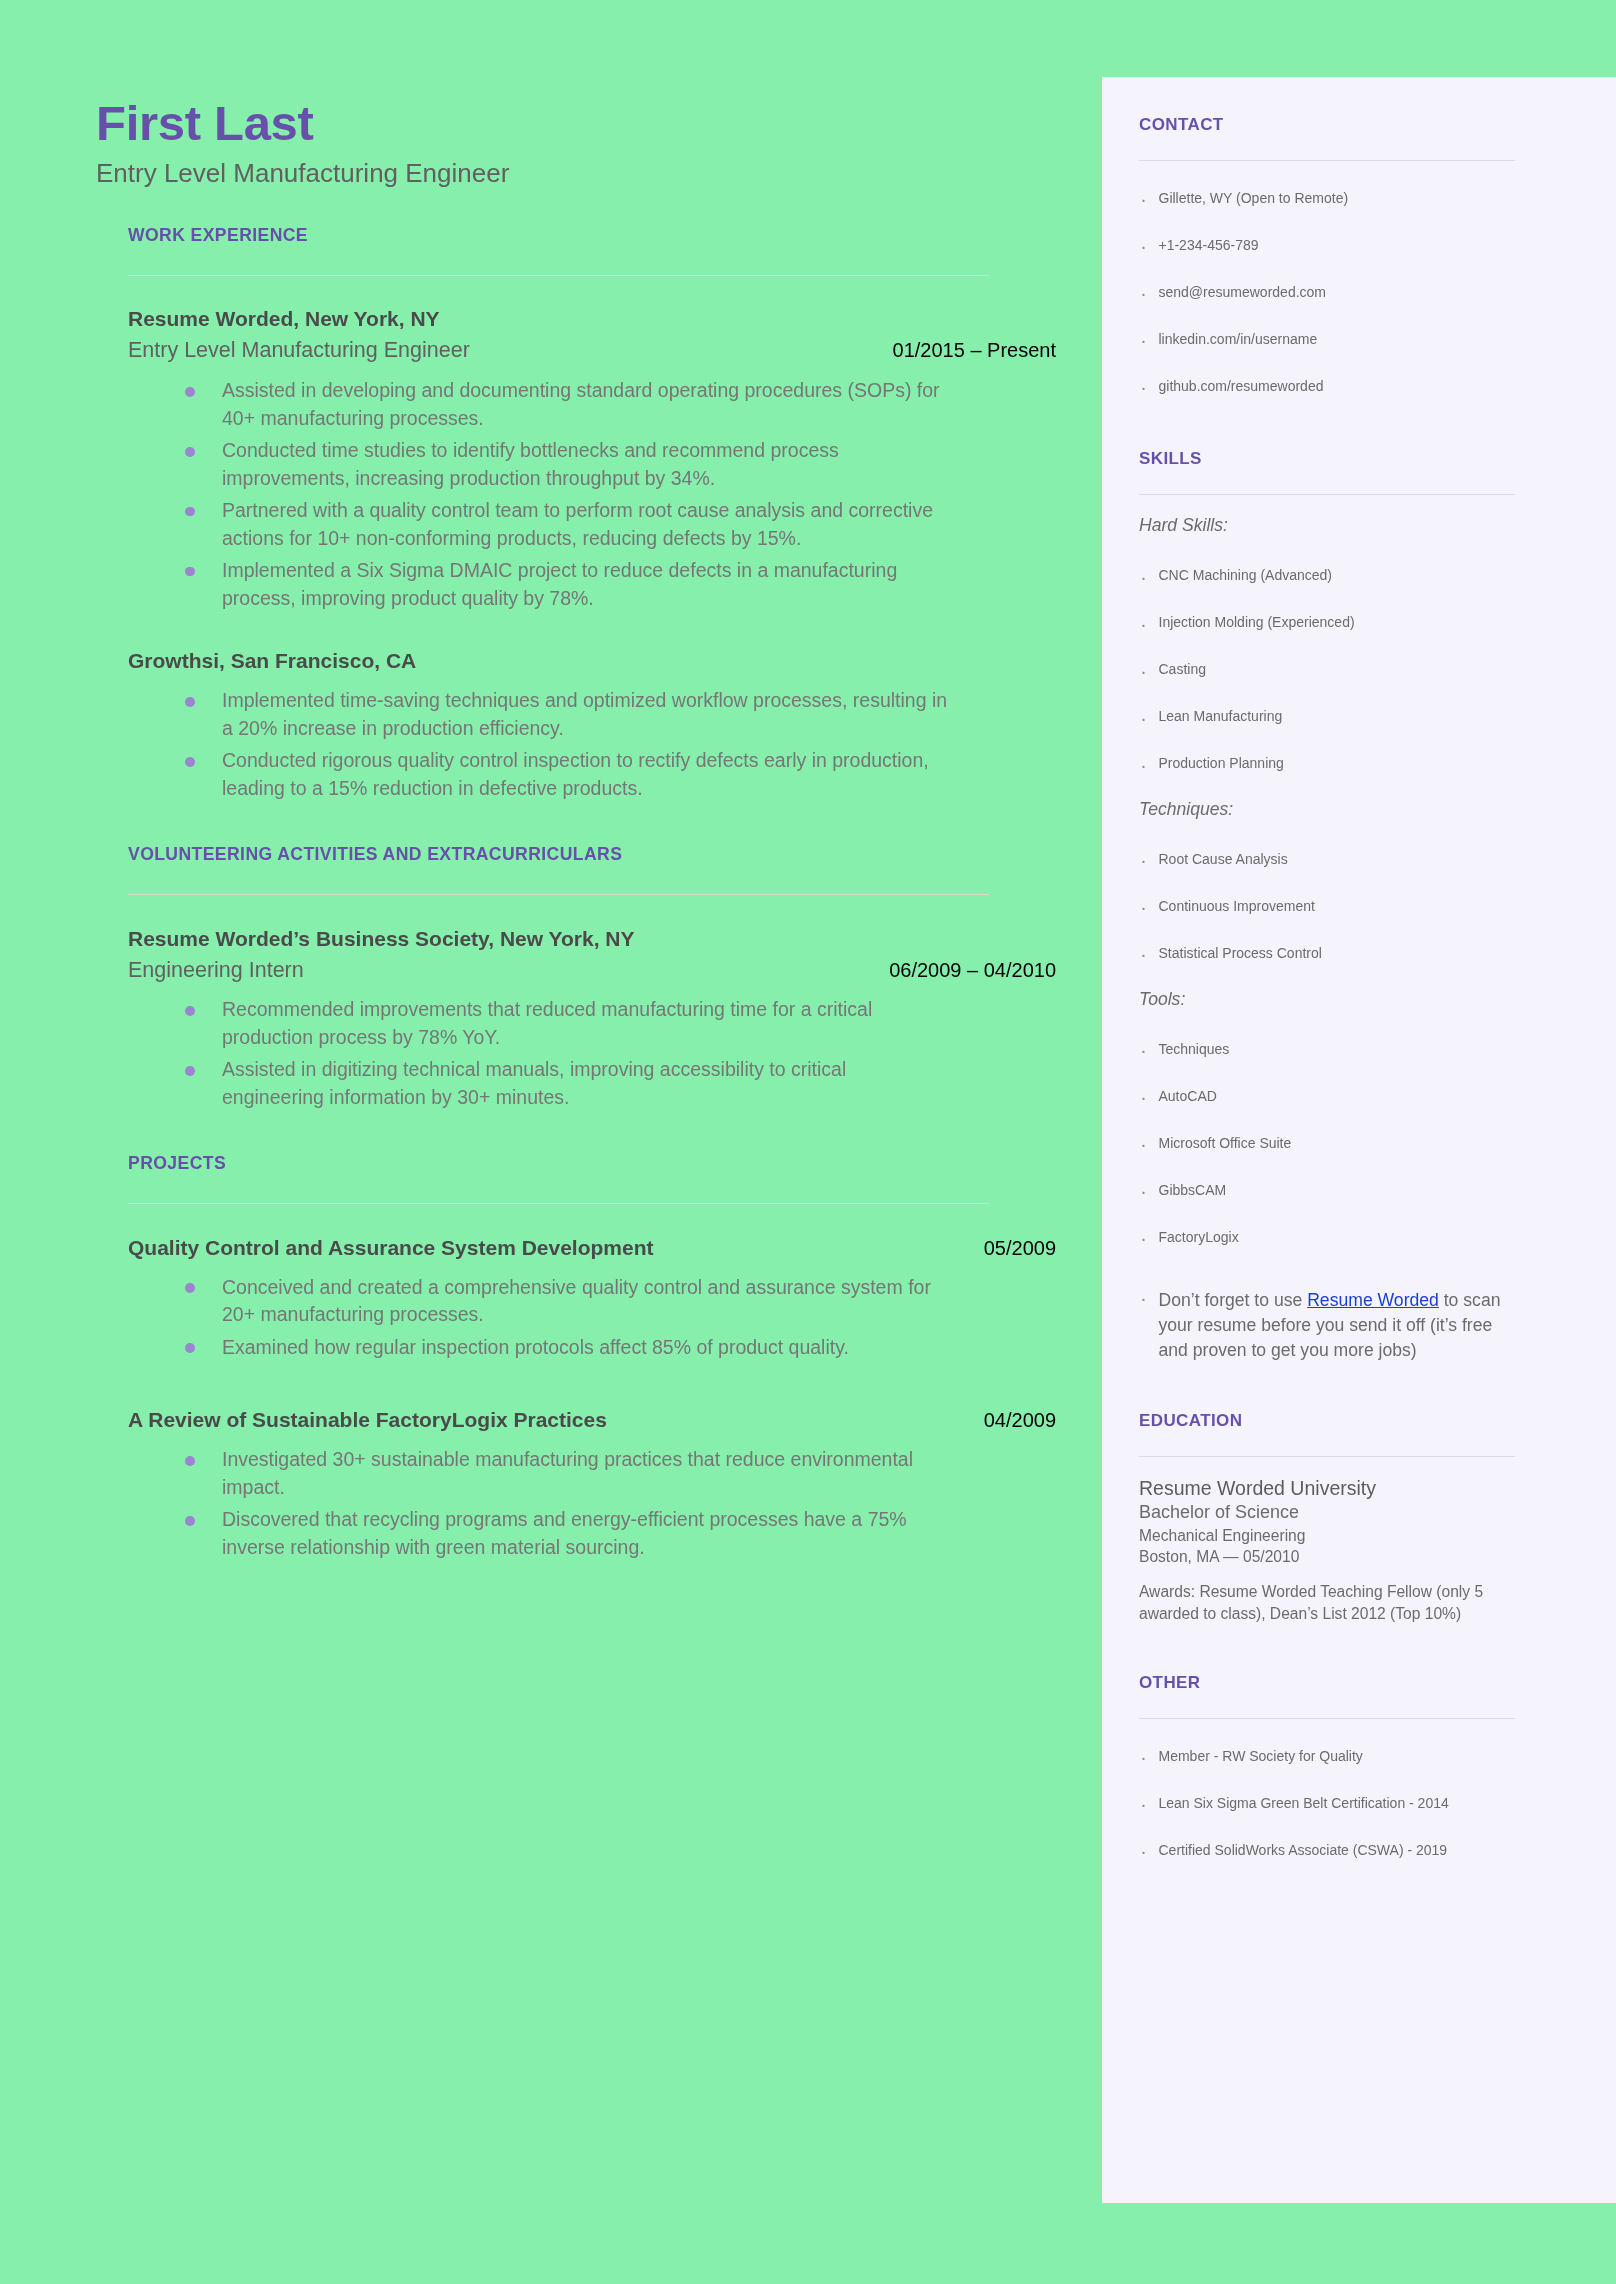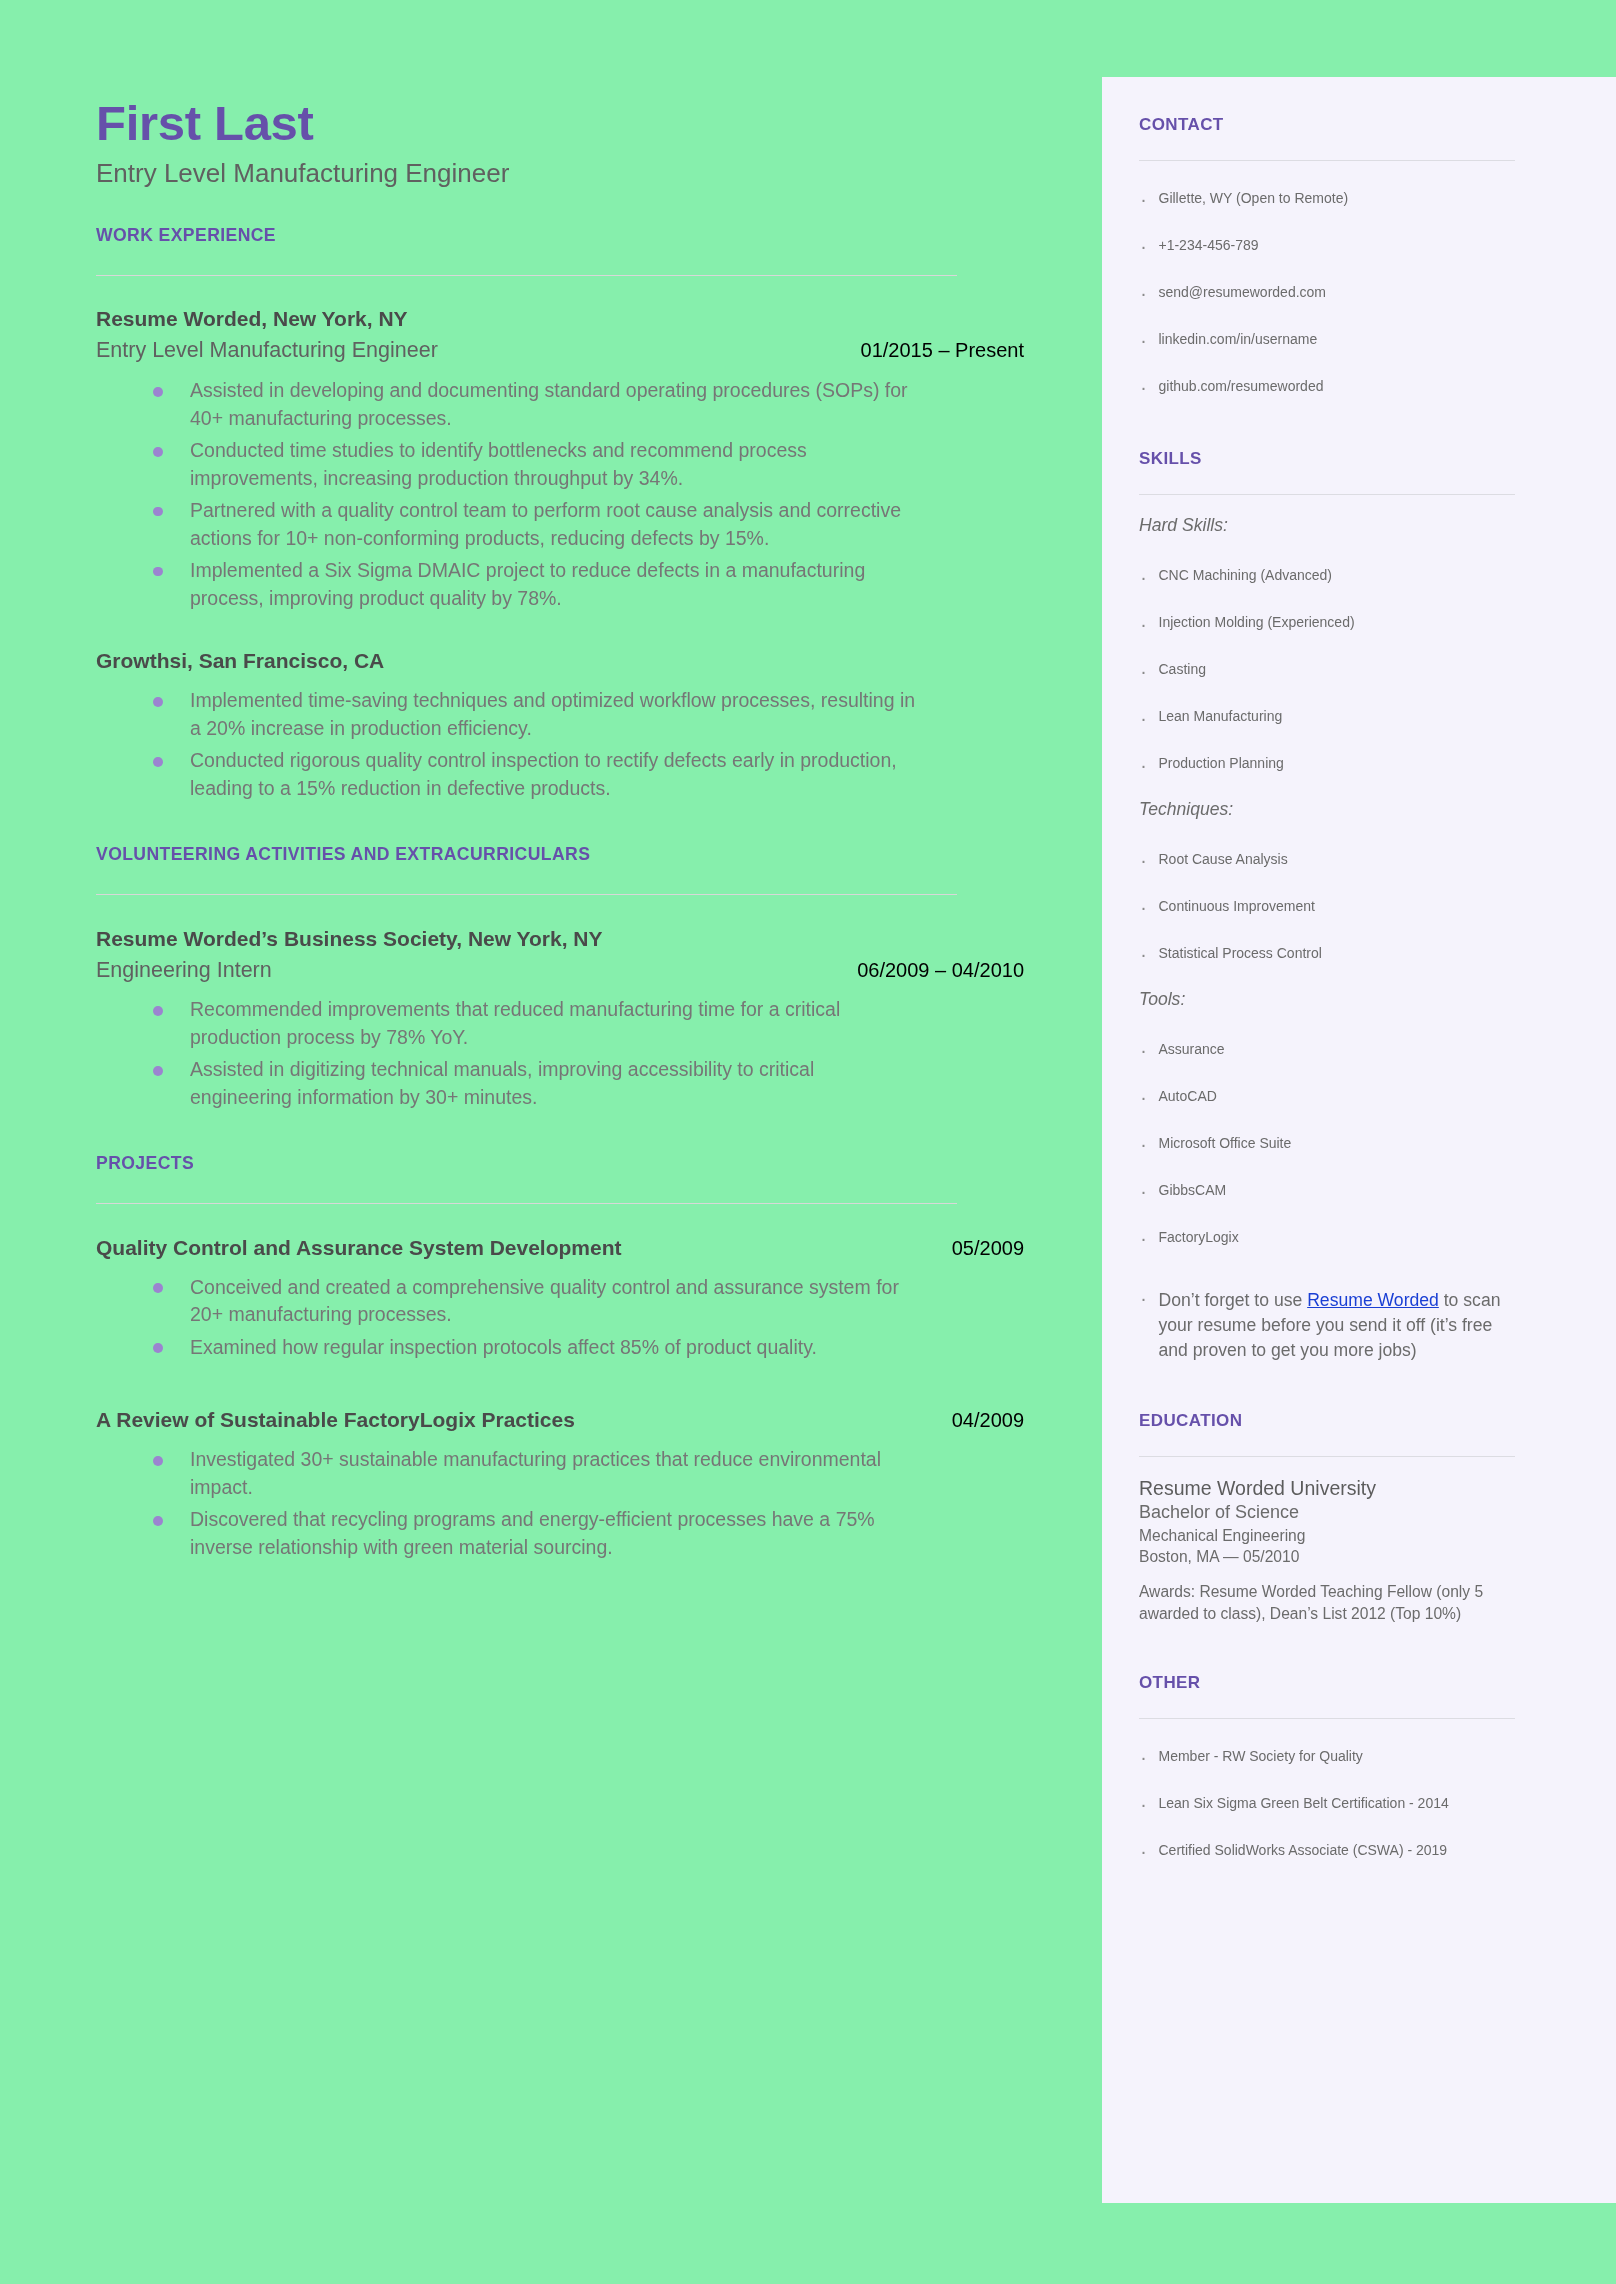--- a/index.html
+++ b/index.html
@@ -51,20 +51,21 @@
   .headline {
     font-size: 26px;
     color: #606060;
     font-weight: 400;
     line-height: 1.2;
     margin: 0 0 35px 0;
   }
 
   .section {
     margin-bottom: 0;
+    margin-left: 32px;
   }
   .section-title {
     font-size: 17.6px;
     font-weight: bold;
     color: #6650aa;
     letter-spacing: 0.4px;
     margin: 0 0 29px 0;
   }
   .divider {
     height: 0.7px;
@@ -362,21 +363,21 @@
       <ul class="side-list">
         <li>Root Cause Analysis</li>
         <li>Continuous Improvement</li>
         <li>Statistical Process Control</li>
       </ul>
 
       <div class="side-gap"></div>
 
       <div class="side-group-label">Tools:</div>
       <ul class="side-list">
-        <li>Assurance</li>
+        <li>Techniques</li>
         <li>AutoCAD</li>
         <li>Microsoft Office Suite</li>
         <li>GibbsCAM</li>
         <li>FactoryLogix</li>
       </ul>
 
       <div class="side-gap-lg"></div>
 
       <div class="promo"><span>Don’t forget to use </span><span class="link">Resume Worded</span><span> to scan your resume before you send it off (it’s free and proven to get you more jobs)</span></div>
     </div>

